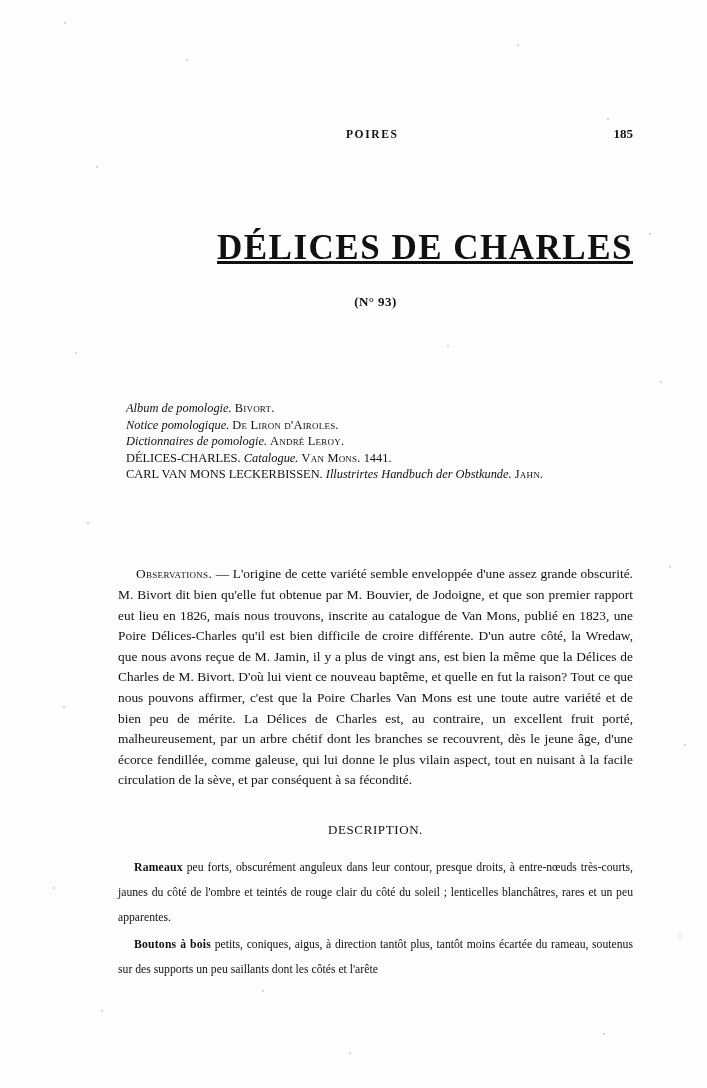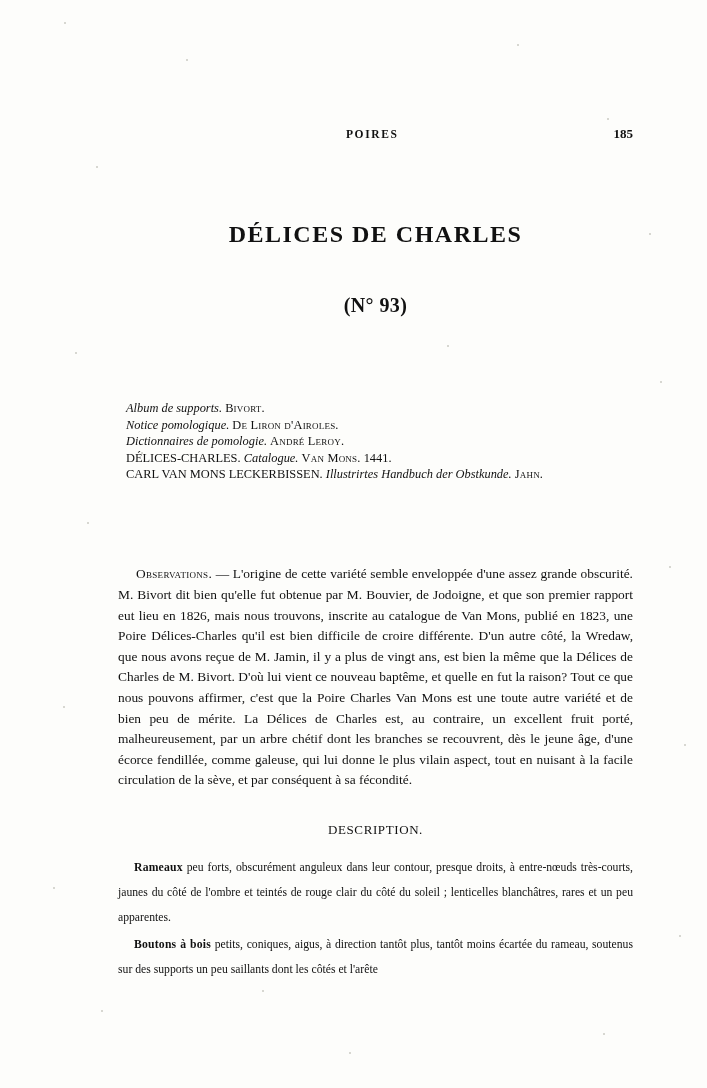--- a/index.html
+++ b/index.html
@@ -56,33 +56,34 @@
     right: 0;
     top: -2px;
     font-size: 13px;
     letter-spacing: 0;
   }
   .doc-title {
     position: absolute;
     top: 205px;
     left: 0;
     width: 515px;
+    text-align: right;
+    font-family: "Liberation Serif", serif;
+    font-size: 35px;
+    font-weight: bold;
+    letter-spacing: 1.5px;
+    text-decoration: underline;
+  }
+  .doc-number {
+    position: absolute;
+    top: 294px;
+    left: 0;
+    width: 515px;
     text-align: center;
-    font-family: "Liberation Serif", serif;
-    font-size: 24px;
-    font-weight: bold;
-    letter-spacing: 1.5px;
-  }
-  .doc-number {
-    position: absolute;
-    top: 294px;
-    left: 0;
-    width: 515px;
-    text-align: center;
-    font-size: 20px;
+    font-size: 13px;
     font-weight: bold;
     letter-spacing: .4px;
   }
   .refs {
     position: absolute;
     top: 400px;
     left: 8px;
     width: 505px;
     font-size: 12.4px;
     line-height: 16.6px;
@@ -167,21 +168,21 @@
       <span class="rh-title">POIRES</span>
       <span class="rh-page">185</span>
     </div>
 
     <h1 class="doc-title">DÉLICES DE CHARLES</h1>
 
     <div class="doc-number">(N° 93)</div>
 
     <div class="refs">
       <div>
-        <span class="it">Album de supports.</span>
+        <span class="it">Album de pomologie.</span>
         <span class="sc">Bivort.</span>
       </div>
       <div>
         <span class="it">Notice pomologique.</span>
         <span class="sc">De Liron d'Airoles.</span>
       </div>
       <div>
         <span class="it">Dictionnaires de pomologie.</span>
         <span class="sc">André Leroy.</span>
       </div>

